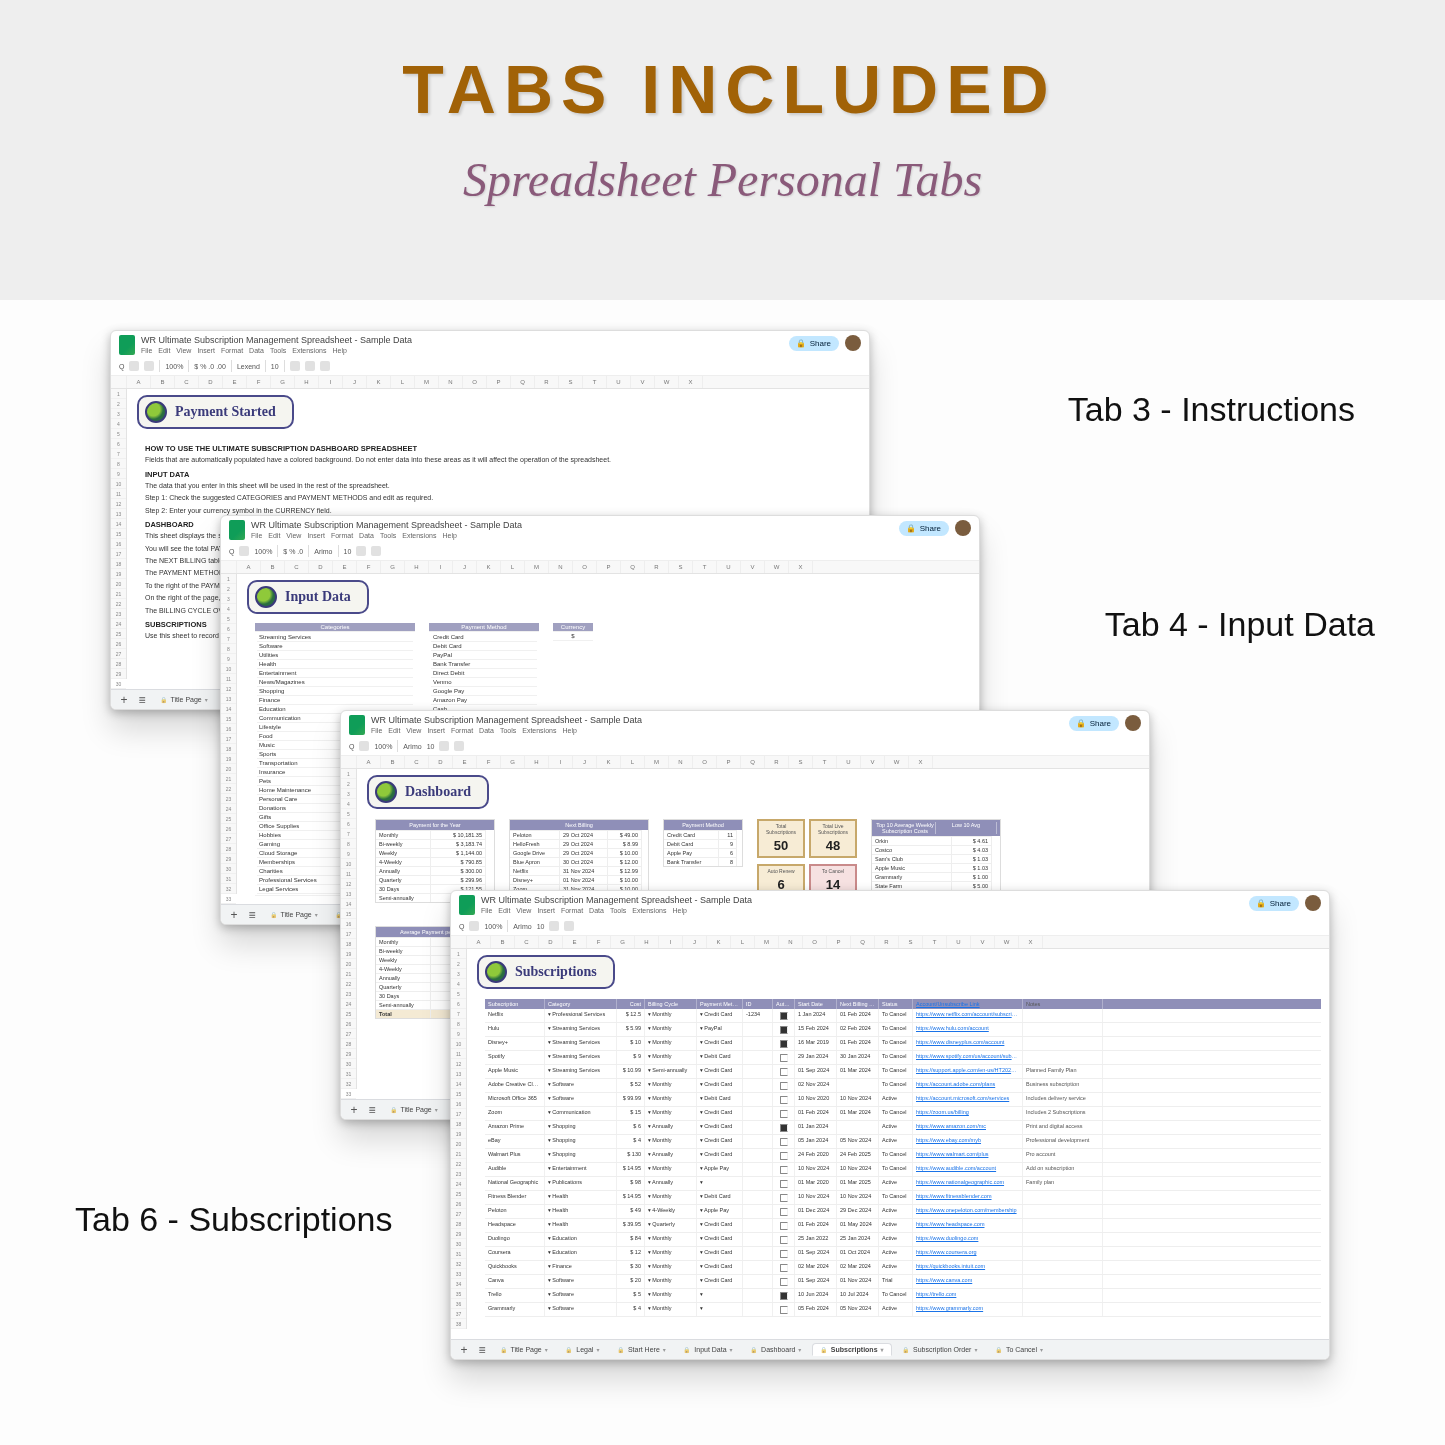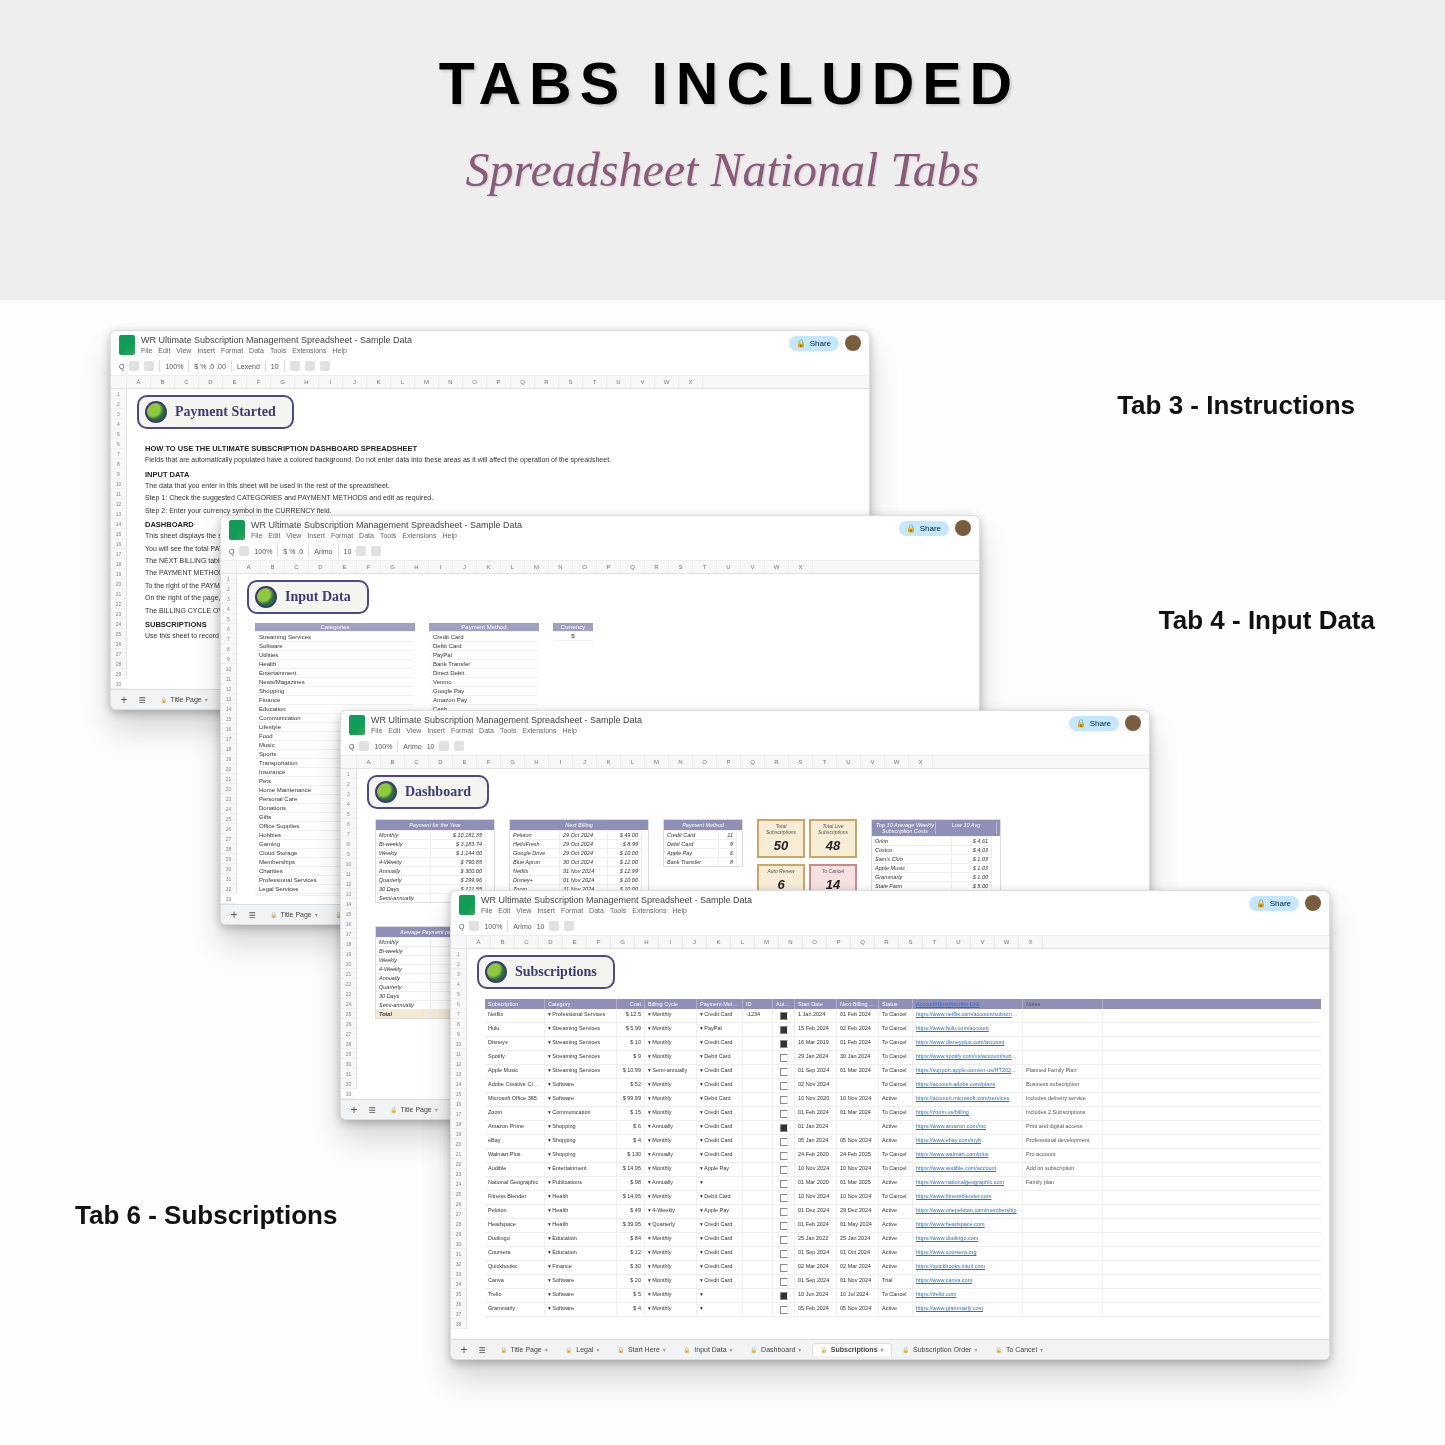--- a/index.html
+++ b/index.html
@@ -3,32 +3,32 @@
 <meta charset="utf-8">
 <style>
   * { box-sizing: border-box; margin: 0; padding: 0; }
   html, body { width: 1445px; height: 1445px; font-family: Arial, Helvetica, sans-serif; }
   body { background: #fdfdfd; overflow: hidden; }
 
   .header-band {
     width: 100%; height: 300px; background: #eeeeee; padding-top: 50px; text-align: center;
   }
   .title {
-    font-size: 59px; font-weight: 700; letter-spacing: 8px; color: #000000;
+    font-size: 68px; font-weight: 700; letter-spacing: 8px; color: #a16207;
     text-shadow: 2px 2px 3px rgba(0,0,0,.15);
     padding-left: 14px;
   }
   .subtitle {
     font-size: 48px; font-style: italic; font-family: "Brush Script MT","Segoe Script",cursive;
     color: #8a5a7a; margin-top: 24px; text-shadow: 1px 1px 2px rgba(0,0,0,.12);
   }
 
   .canvas { position: relative; width: 100%; height: 1145px; }
 
-  .callout { position: absolute; font-size: 26px; font-weight: 700; color: #111; white-space: nowrap; }
+  .callout { position: absolute; font-size: 34px; font-weight: 400; color: #111; white-space: nowrap; }
 
   .shot {
     position: absolute; background: #fff; border: 1px solid #ddd; border-radius: 6px;
     box-shadow: 0 3px 10px rgba(0,0,0,.25), 0 20px 30px rgba(0,0,0,.15);
     overflow: hidden; font-size: 8px; color: #333;
   }
   .shot .gs-top {
     display: flex; align-items: flex-start; padding: 4px 8px 2px 8px; gap: 6px; border-bottom: 0;
   }
   .gs-logo {
@@ -74,21 +74,21 @@
 
   .tablehdr { background:#a0a0c0; color:#fff; font-size:6px; text-align:center; padding:2px 0; }
   .catgrid { display:flex; gap:14px; padding:3px 8px 6px 18px; }
   .catgrid .col { display:flex; flex-direction:column; gap:0; font-size:6px; }
   .catgrid .col div { padding:1px 2px; border-bottom:1px solid #f0f0f0; white-space:nowrap; }
   .catgrid .colhdr { width:160px; }
   .catgrid .col.pm { width:110px; }
   .catgrid .col.cur { width:40px; }
 
   .dash { padding:4px 8px 6px 18px; font-size:5.5px; }
-  .dash-row { display:flex; gap:14px; flex-wrap:wrap; align-items:flex-start;font-style:italic; }
+  .dash-row { display:flex; gap:14px; flex-wrap:wrap; align-items:flex-start; }
   .mini-table { border:1px solid #ddd; }
   .mini-table .mh { background:#8f8fb8; color:#fff; text-align:center; padding:2px 3px; font-size:5.5px; }
   .mini-table .mh.two { display:flex; }
   .mini-table .mh.two span { flex:1; border-right:1px solid rgba(255,255,255,.4); }
   .mini-table .mr { display:flex; font-size:5.5px; }
   .mini-table .mr span { padding:1px 3px; border-top:1px solid #eee; border-right:1px solid #eee; }
   .stat-box { border:2px solid #c7a86a; background:#f7ecd5; text-align:center; padding:2px 4px; width:48px; }
   .stat-box.red { border-color:#c98a8a; background:#f6e1e1; }
   .stat-box .sh { font-size:5px; color:#555; }
   .stat-box .sv { font-size:13px; font-weight:700; color:#222; padding:3px 0 1px; }
@@ -110,21 +110,21 @@
   .gs-tabs .tab { padding:2px 7px; border-radius:4px 4px 0 0; color:#444; display:flex; align-items:center; gap:3px; }
   .gs-tabs .tab.active { background:#fff; border:1px solid #dadce0; border-bottom-color:#fff; font-weight:600; }
   .gs-tabs .lock{font-size:6px;opacity:.6}
   .gs-tabs .dd{font-size:6px;opacity:.5}
 </style>
 </head>
 <body>
 
 <div class="header-band">
   <div class="title">TABS INCLUDED</div>
-  <div class="subtitle">Spreadsheet National Tabs</div>
+  <div class="subtitle">Spreadsheet Personal Tabs</div>
 </div>
 
 <div class="canvas">
 
   <div class="callout" style="top:90px; right:90px;">Tab 3 - Instructions</div>
   <div class="callout" style="top:305px; right:70px;">Tab 4 - Input Data</div>
   <div class="callout" style="top:900px; left:75px;">Tab 6 - Subscriptions</div>
 
   <div class="shot" style="left:110px; top:30px; width:760px; height:380px;">
     <div class="gs-top">

